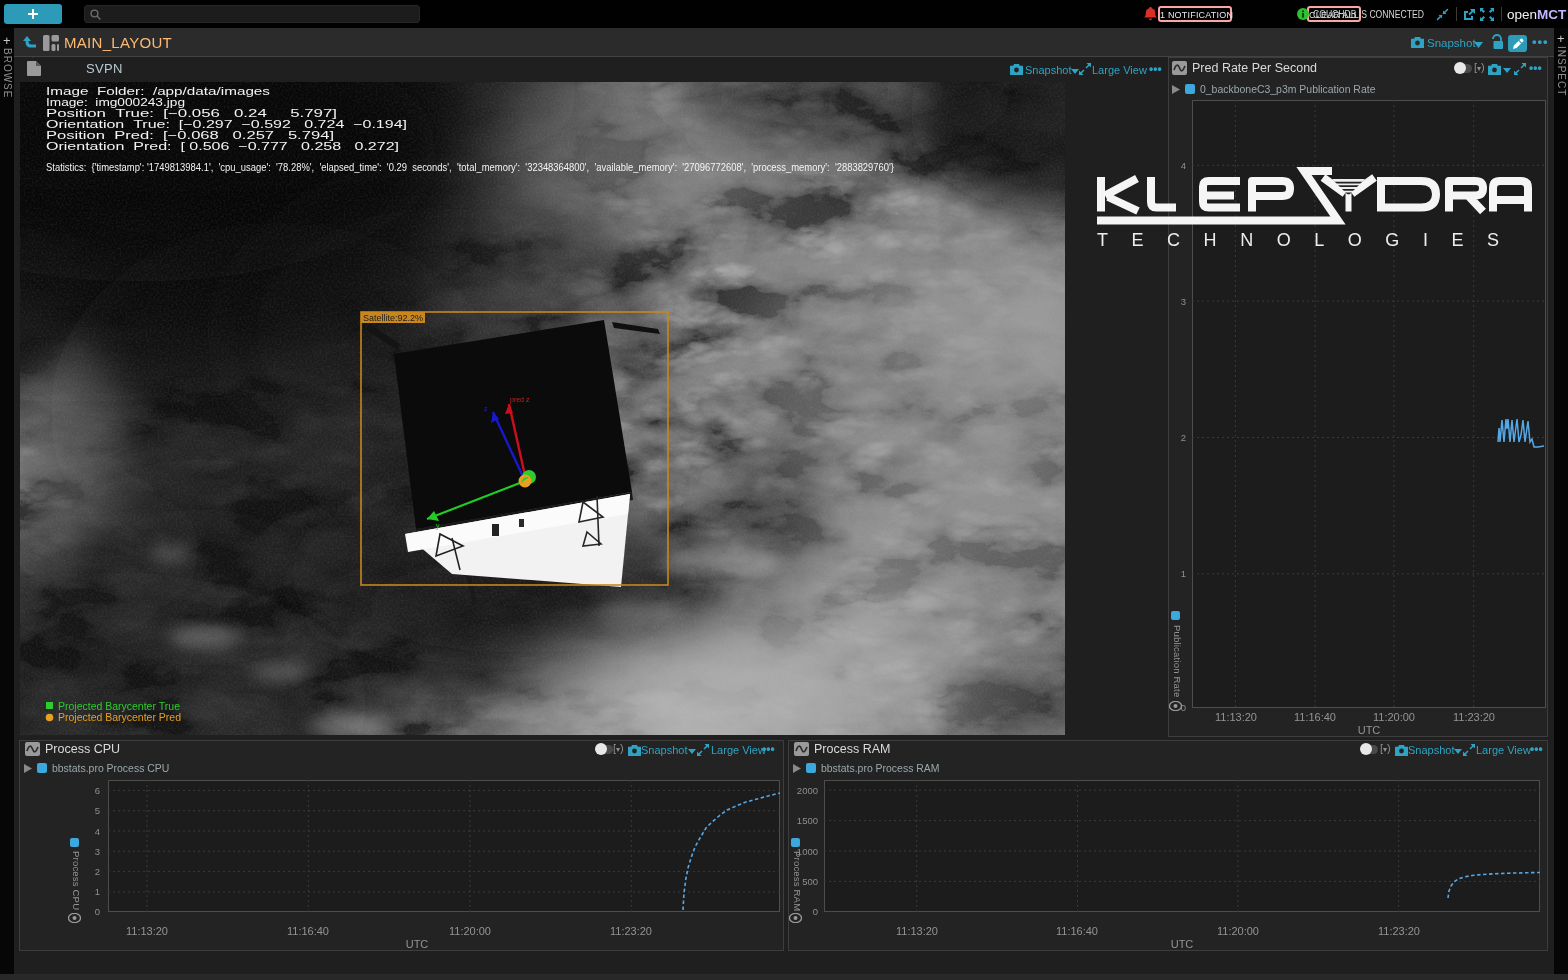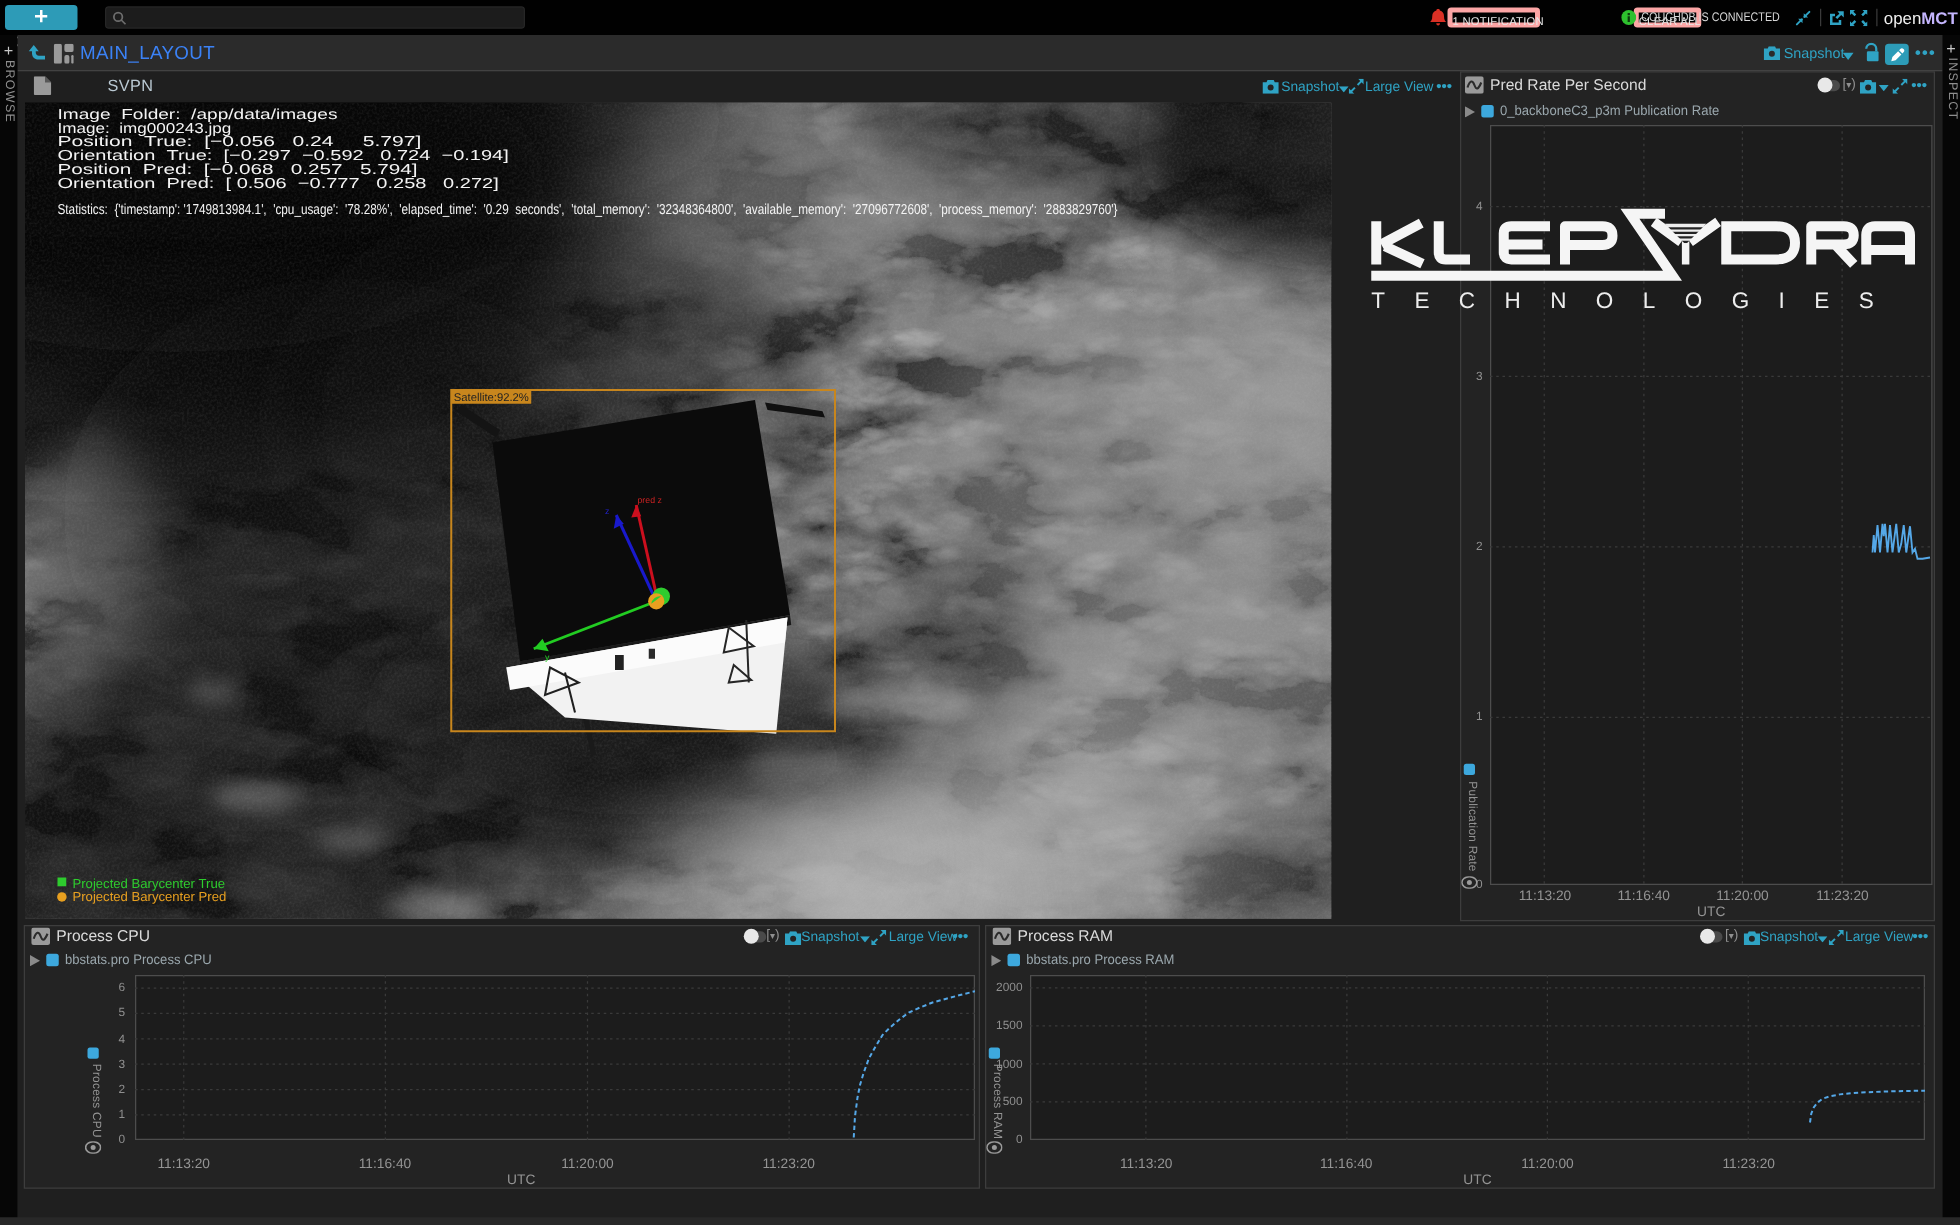--- a/index.html
+++ b/index.html
@@ -5,21 +5,21 @@
   * { margin:0; padding:0; box-sizing:border-box; }
   html,body { width:1568px; height:980px; background:#282828; overflow:hidden;
     font-family:"Liberation Sans", sans-serif; }
   .abs { position:absolute; }
   #page { position:relative; width:1568px; height:980px; }
   
   #topbar { left:0; top:0; width:1568px; height:28px; background:#010101; }
   #createbtn { left:4px; top:4px; width:58px; height:20px; background:#2d9bb7; border-radius:3px;
     color:#fff; font-size:11px; font-weight:bold; line-height:20px; text-align:center; letter-spacing:.5px;}
   #searchbox { left:84px; top:5px; width:336px; height:18px; background:#1c1c1c; border:1px solid #262626; border-radius:3px; }
-  .pill { height:16px; top:6px; border:4px solid #fca5a5; border-radius:3px; color:#e8e8e8;
+  .pill { height:16px; top:6px; border:2px solid #fca5a5; border-radius:3px; color:#e8e8e8;
     font-size:9px; line-height:14px; text-align:center; letter-spacing:.2px; white-space:nowrap;}
   .blue { color:#2fa3c4; }
   
   #toolbar { left:14px; top:28px; width:1540px; height:29px; background:#2b2b2b; border-bottom:1px solid #424242;}
   
   .strip { top:28px; width:14px; height:946px; background:#060606; }
   .vtext { writing-mode:vertical-lr; color:#8f8f8f; font-size:10px; letter-spacing:1px; }
   .vax { writing-mode:vertical-lr; font-size:9.5px; color:#949494; letter-spacing:.2px; }
   
   #content { left:14px; top:57px; width:1540px; height:917px; background:#1f1f1f; }
@@ -85,21 +85,21 @@
       <path d="M5 1 1 6h2.6v1.5c0 3 2 5 5.2 5H14v-3H9.2c-1.6 0-2.6-.9-2.6-2.5V6H9z" fill="#2fa3c4"></path>
     </svg>
   <svg class="abs" style="left:43px;top:35px" width="16" height="16" viewBox="0 0 16 16">
       <g fill="#9a9a9a">
         <rect x="0" y="0" width="6.5" height="16" rx="1.5"></rect>
         <rect x="8.5" y="0" width="7.5" height="6.5" rx="1.5"></rect>
         <rect x="8.5" y="9" width="4" height="7" rx="1.5"></rect>
         <rect x="14" y="9" width="2" height="7" rx="1"></rect>
       </g>
     </svg>
-  <div class="abs" style="left:64px;top:34px;font-size:15px;letter-spacing:.3px;color:#3b82f6;text-align:right;">MAIN_LAYOUT</div>
+  <div class="abs" style="left:64px;top:34px;font-size:15px;letter-spacing:.3px;color:#fdba74;text-align:right;">MAIN_LAYOUT</div>
 
   <svg class="abs cam1" style="left:1411px;top:37px" width="13" height="11" viewBox="0 0 13 11">
       <path d="M4 0h5l.8 1.7H13V11H0V1.7h3.2z" fill="#2fa3c4"></path>
       <circle cx="6.5" cy="6" r="2.4" fill="#2b2b2b"></circle>
     </svg>
   <div class="abs blue" style="left:1427px;top:37px;font-size:11.5px;">Snapshot</div>
   <svg class="abs" style="left:1474px;top:42px" width="9" height="6" viewBox="0 0 9 6">
       <path d="M0 0h9L4.5 6z" fill="#2fa3c4"></path>
     </svg>
   <svg class="abs" style="left:1490px;top:34px" width="13" height="16" viewBox="0 0 13 16">

